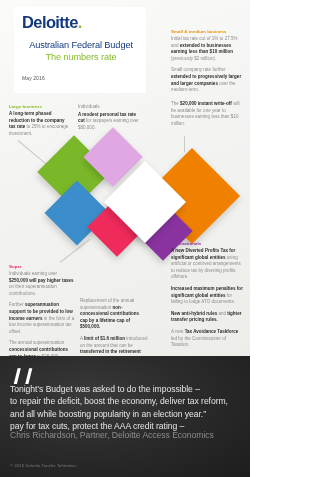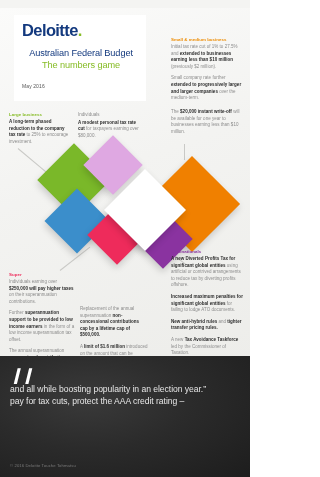--- a/index.html
+++ b/index.html
@@ -9,21 +9,20 @@
     background: #ffffff;
     overflow: hidden;
   }
   .page { position: relative; width: 250px; height: 477px; background: #f4f4f2; }
 
   
   .top-area {
     position: absolute; left: 0; top: 0; width: 250px; height: 356px;
     background: linear-gradient(160deg,#fbfbfa 0%,#f3f3f1 45%,#ededea 100%);
     overflow: hidden;
-    margin-top: 8px;
   }
 
   
   .header-card {
     position: absolute; left: 14px; top: 7px; width: 132px; height: 86px;
     background: #ffffff;
   }
   .logo {
     position: absolute; left: 8px; top: 7px;
     font-size: 16.5px; font-weight: bold; color: #13397e;
@@ -84,21 +83,21 @@
 <body>
 
 <div class="page">
 
   <div class="top-area">
 
     <div class="header-card">
       <div class="logo"><span>Deloitte</span><span class="dot">.</span></div>
       <div class="title-block">
         <div class="title-line">Australian Federal Budget</div>
-        <div class="title-line green">The numbers game</div>
+        <div class="title-line green">The numbers rate</div>
       </div>
       <div class="date">May 2016</div>
     </div>
 
     <div class="callout" style="left:171px; top:29px; width:72px;">
       <div class="ch orange">Small &amp; medium business</div>
       <div class="cp"><span>Initial tax rate cut of 1% to 27.5% and </span><b>extended to businesses earning less than $10 million</b><span> (previously $2 million).</span></div>
       <div class="cp"><span>Small company rate further </span><b>extended to progressively larger and larger companies</b><span> over the medium-term.</span></div>
     </div>
 
@@ -150,19 +149,22 @@
       <div class="cp"><b>Increased maximum penalties for significant global entities</b><span> for failing to lodge ATO documents.</span></div>
       <div class="cp"><b>New anti-hybrid rules</b><span> and </span><b>tighter transfer pricing rules.</b></div>
       <div class="cp"><span>A new </span><b>Tax Avoidance Taskforce</b><span> led by the Commissioner of Taxation.</span></div>
     </div>
 
   </div>
 
   <div class="quote-band">
     <div class="qmark">❙❙</div>
     <div class="qtext">
+      <div class="qline">Tonight’s Budget was asked to do the impossible –</div>
+      <div class="qline">to repair the deficit, boost the economy, deliver tax reform,</div>
       <div class="qline">and all while boosting popularity in an election year.”</div>
       <div class="qline">pay for tax cuts, protect the AAA credit rating –</div>
     </div>
+    <div class="qattr">Chris Richardson, Partner, Deloitte Access Economics</div>
     <div class="copyright">© 2016 Deloitte Touche Tohmatsu</div>
   </div>
 
 </div>
 
 </body></html>

